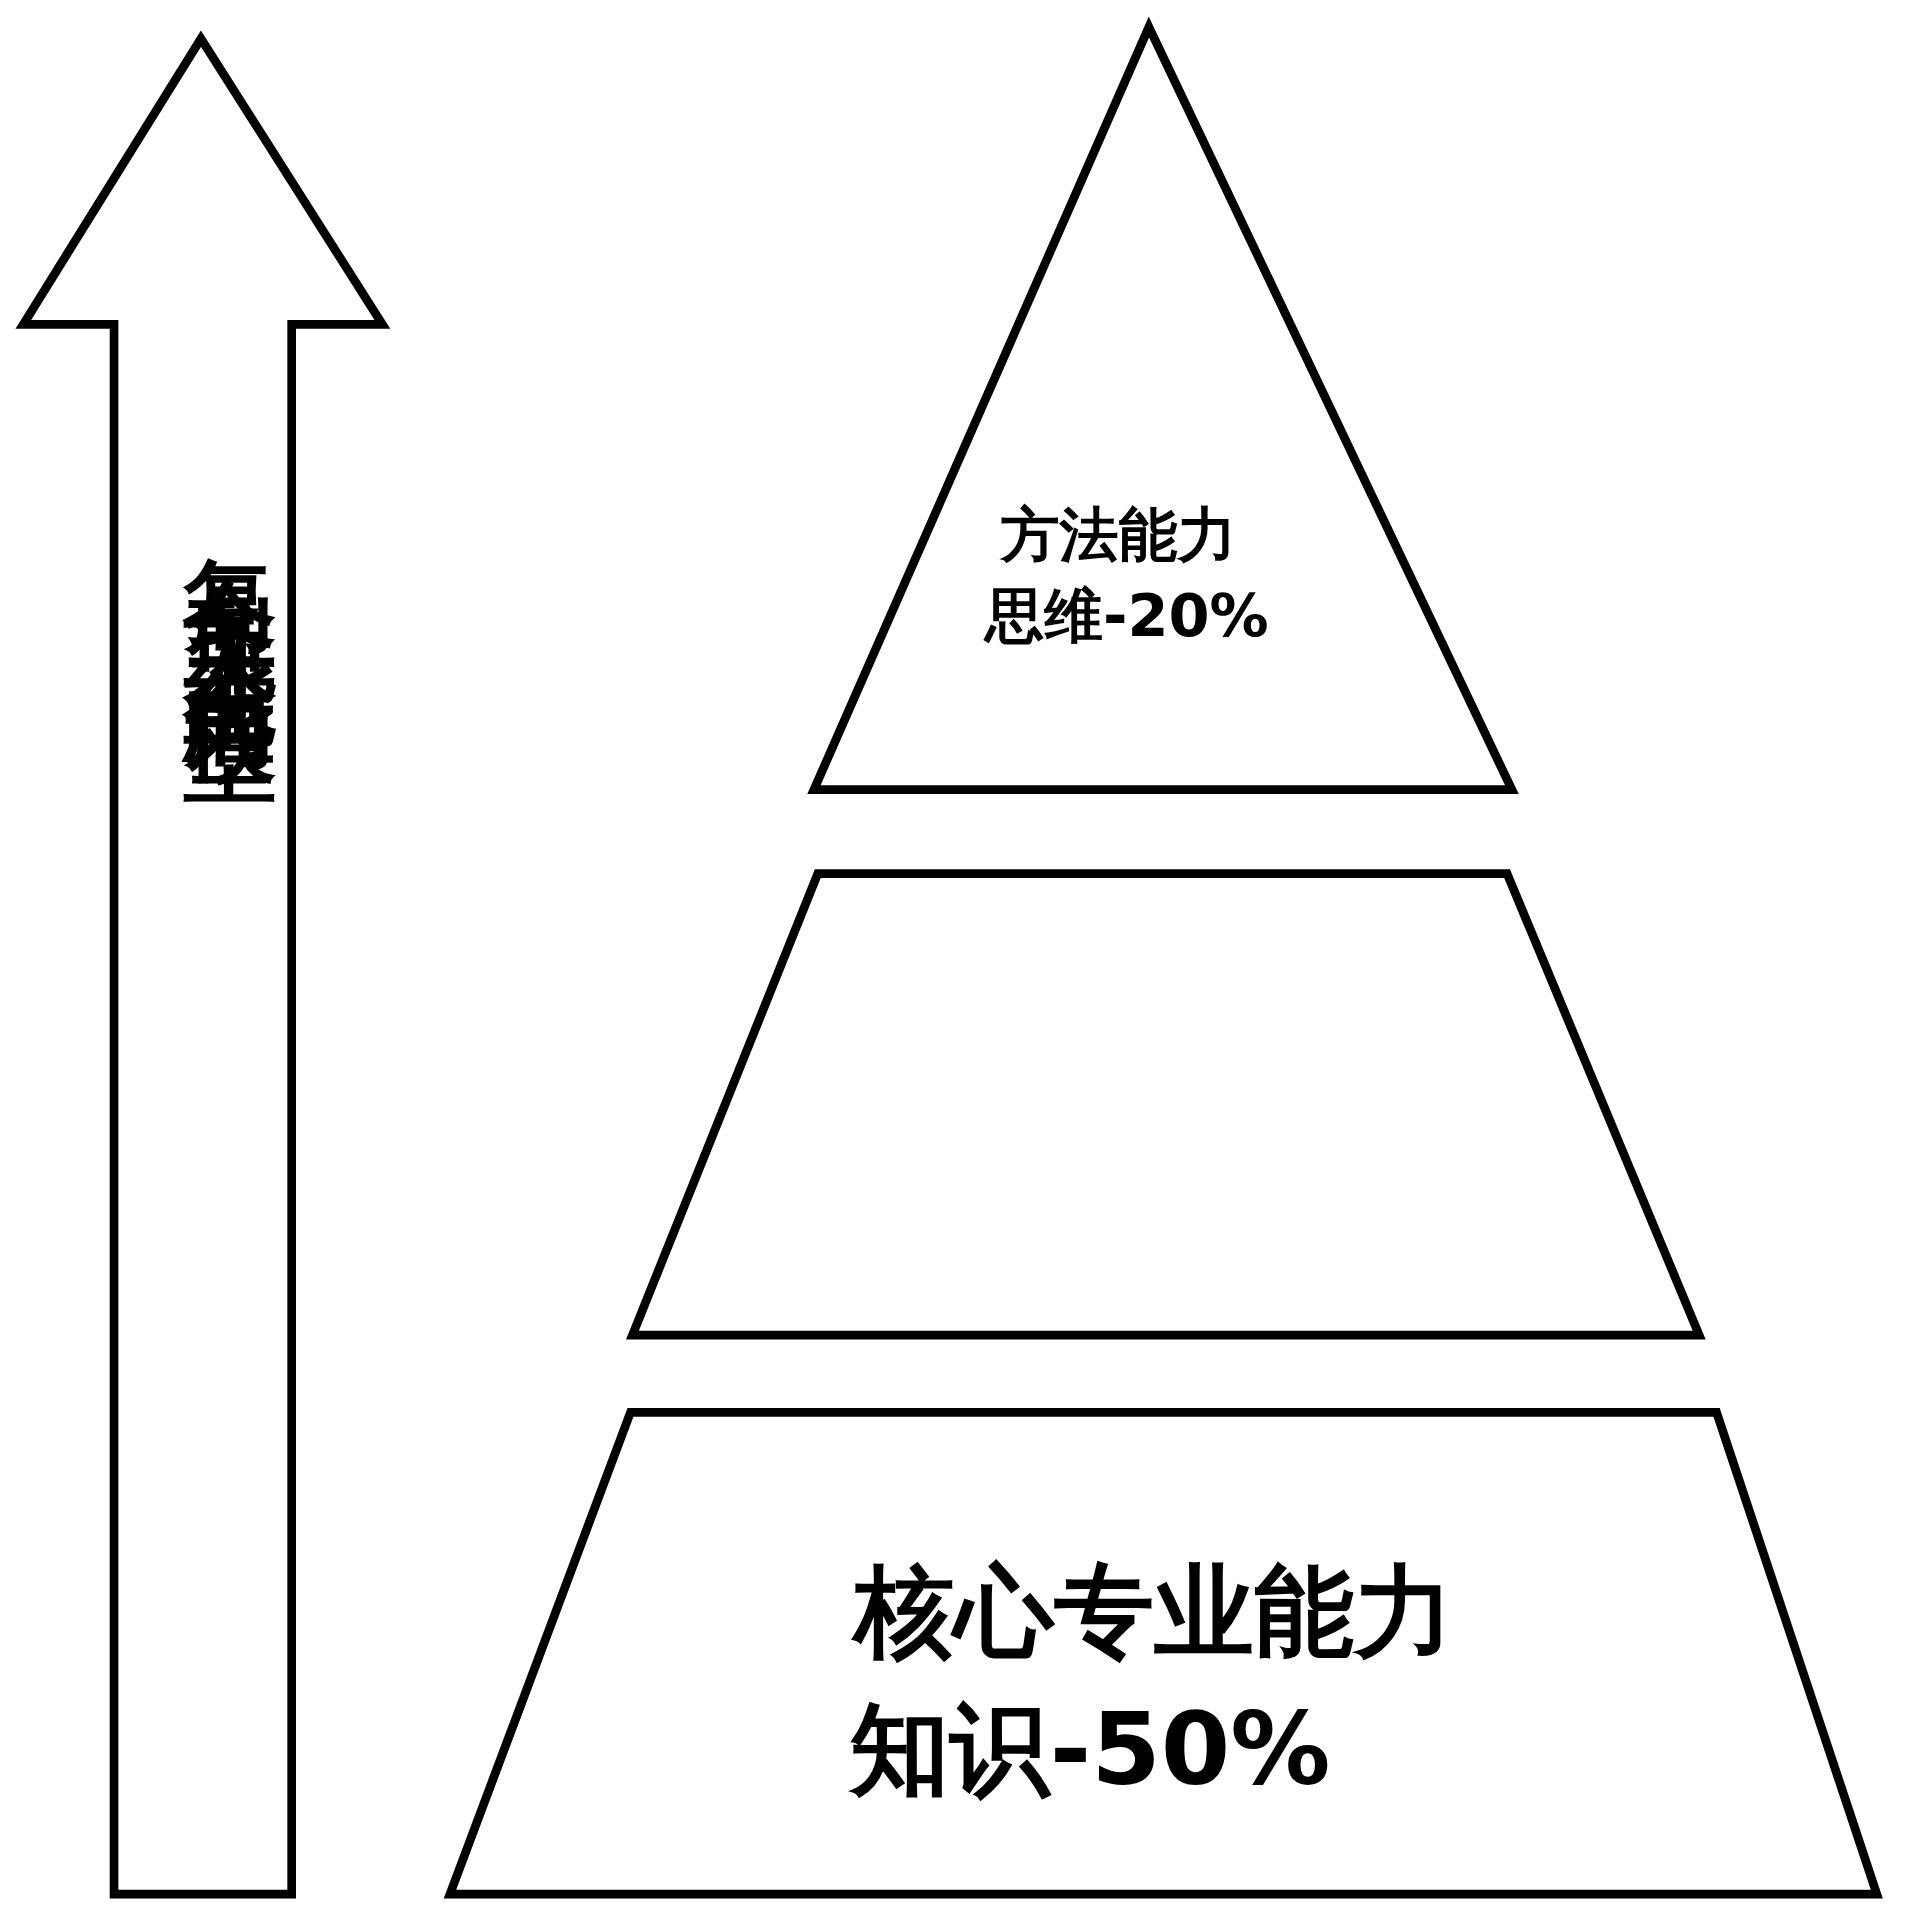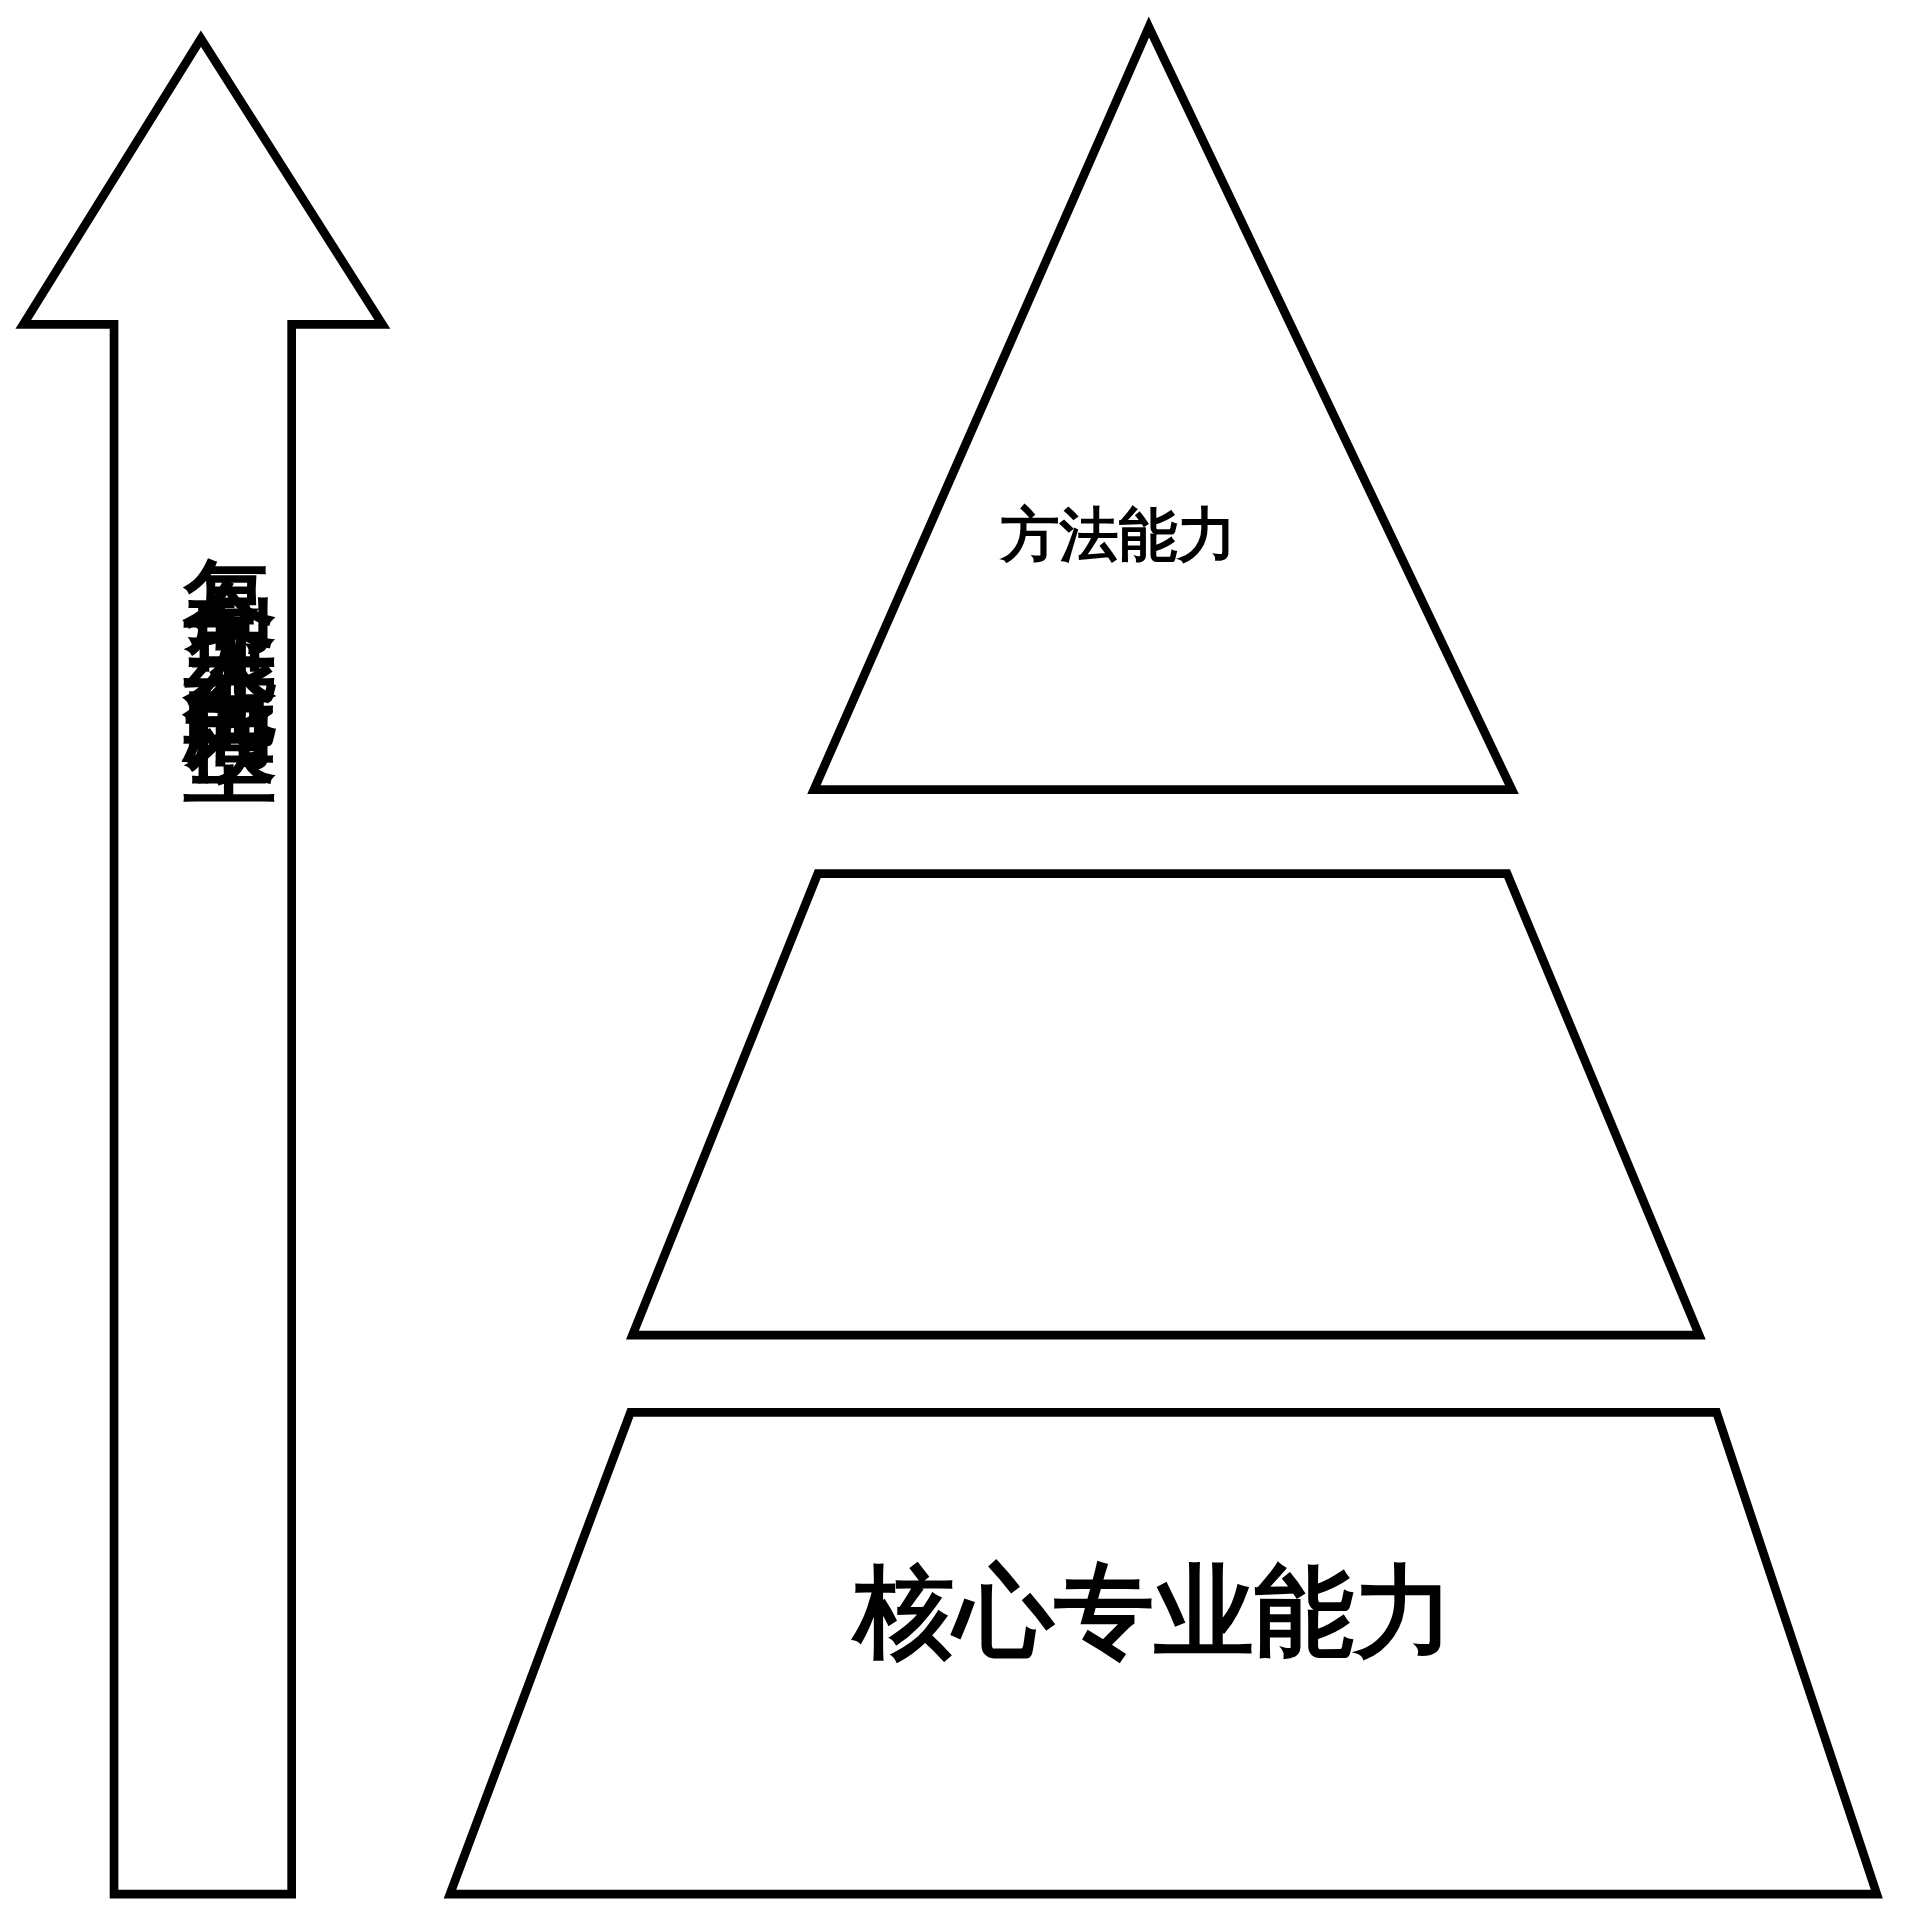--- a/index.html
+++ b/index.html
@@ -94,23 +94,25 @@
 
     <polygon class="shape-outline" points="847,905 1561,905 1760,1383 655,1383"></polygon>
 
     <polygon class="shape-outline" points="653,1463 1778,1463 1944,1962 466,1962"></polygon>
   </svg>
 
   <div class="vertical-label">复合型人才能力模型</div>
 
   <div class="tier-text" id="tier-top-text">
     <span class="line line-1">方法能力</span>
+    <span class="line line-2">思维-20%</span>
   </div>
 
   <div class="tier-text" id="tier-mid-text">
   </div>
 
   <div class="tier-text" id="tier-base-text">
     <span class="line line-1">核心专业能力</span>
+    <span class="line line-2">知识-50%</span>
   </div>
 
 </div>
 
 
 </body></html>

